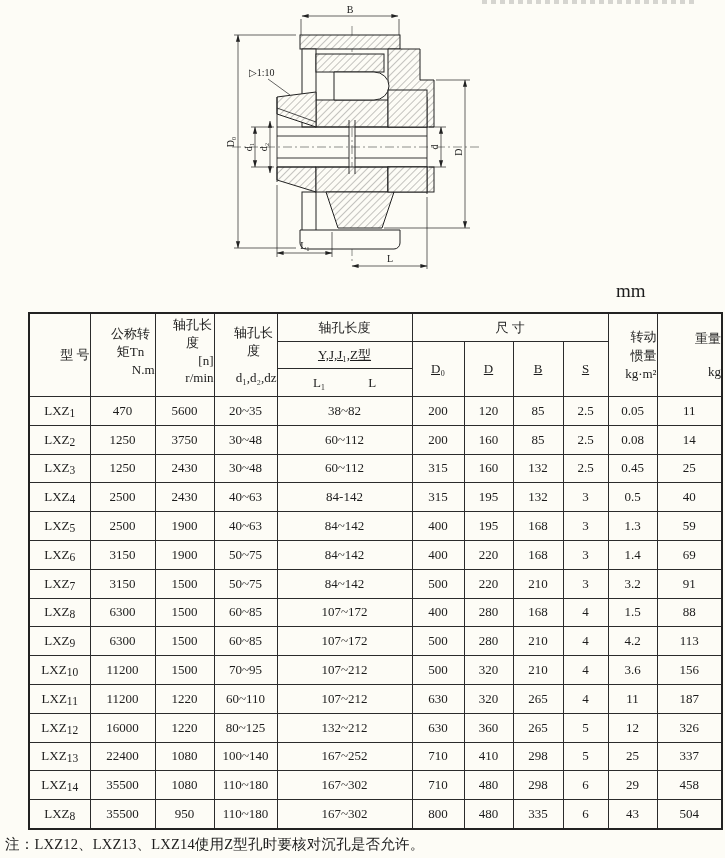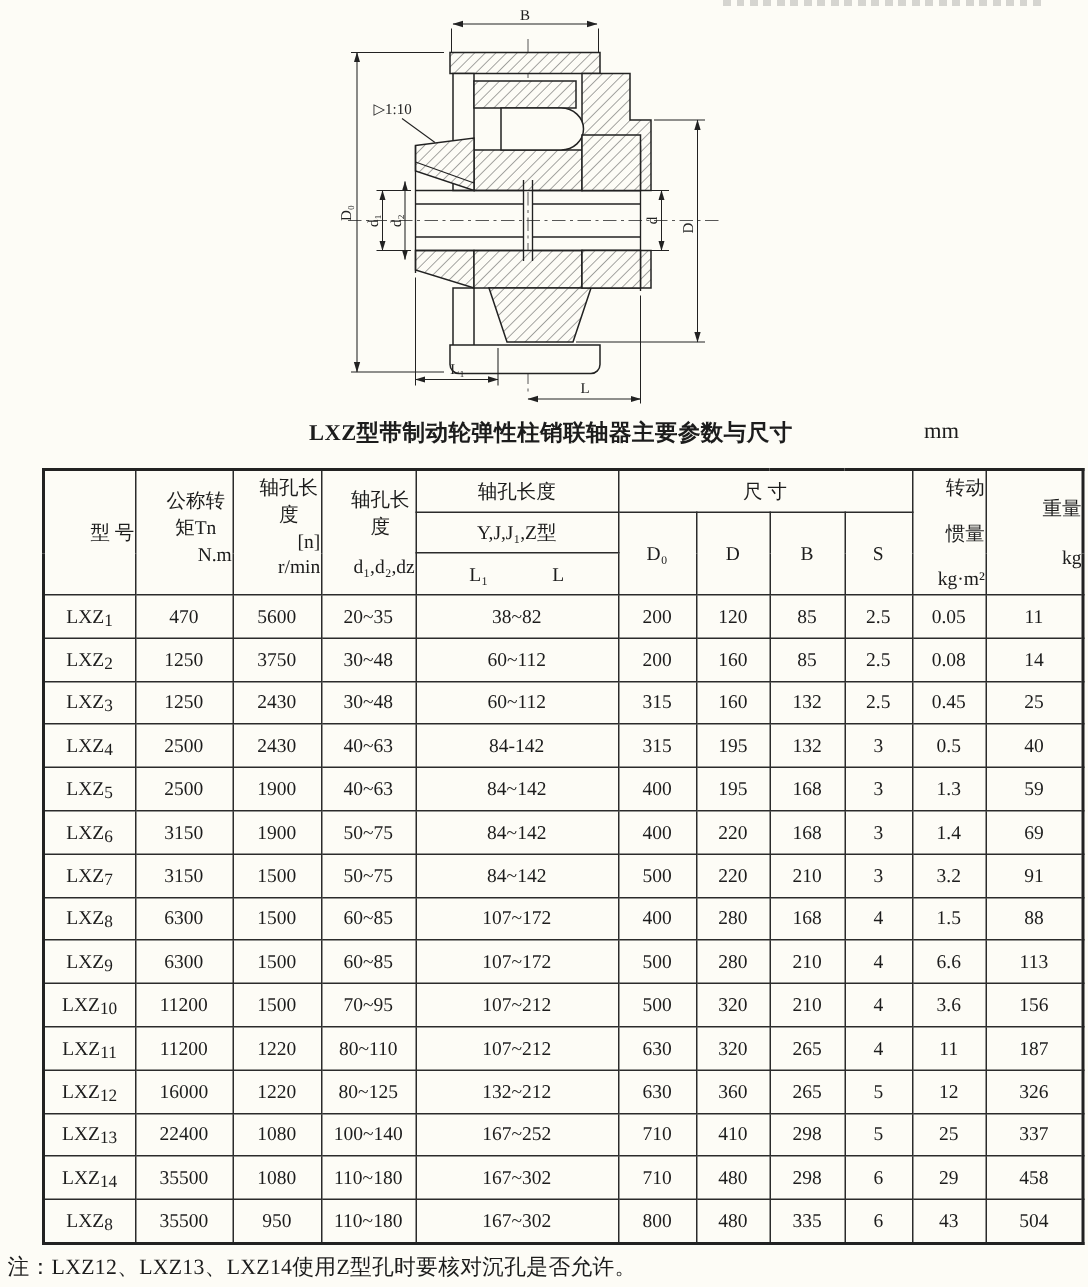--- a/index.html
+++ b/index.html
@@ -15,38 +15,38 @@
     background:repeating-linear-gradient(90deg,#9a9a97 0 5px,transparent 5px 9px);
   }
   .drawing-wrap{position:absolute;left:222px;top:2px;width:272px;height:272px;}
   .drawing-wrap svg{display:block;}
   .dim-label{font-family:"Liberation Serif","DejaVu Serif",serif;font-size:10px;fill:#222;}
   .title-row{position:absolute;left:0;top:279px;width:725px;height:20px;}
   .doc-title{
     position:absolute;left:206px;top:0;font-size:15px;font-weight:bold;
     letter-spacing:.3px;white-space:nowrap;
   }
-  .unit-label{position:absolute;left:616px;top:1px;font-size:15px;}
+  .unit-label{position:absolute;left:616px;top:1px;font-size:19px;}
   
   table.spec{
     position:absolute;left:28px;top:312px;width:693px;
     border-collapse:collapse;table-layout:fixed;
     font-size:13px;
   }
   table.spec th,table.spec td{
     border:1px solid #2b2b2b;text-align:center;vertical-align:middle;
     padding:0;font-weight:normal;overflow:hidden;
   }
   table.spec{border:2px solid #222;}
   table.spec thead tr.h1 th{height:27px;}
-  table.spec thead tr.h2 th{height:26px;}
+  table.spec thead tr.h2 th{height:26px;text-decoration:underline;}
   table.spec thead tr.h3 th{height:27px;}
   table.spec tbody td{height:27.8px;}
   .hcell{display:flex;flex-direction:column;align-items:flex-end;height:100%;padding-left:16px;}
-  .hc-center{justify-content:center;gap:13px;}
+  .hc-center{justify-content:center;gap:1px;}
   .hc-even{justify-content:space-evenly;}
   .hc-up{justify-content:center;gap:1px;transform:translateY(-4px);}
   .lcell{display:flex;flex-direction:row;justify-content:space-around;align-items:center;height:100%;padding:0 14px;}
   .model-num{font-size:11.5px;position:relative;top:2px;}
   .note-line{position:absolute;left:5px;top:835px;font-size:14.5px;white-space:nowrap;letter-spacing:.2px;}
 </style>
 </head>
 <body>
 
 <div class="top-artifact"></div>
@@ -156,21 +156,20 @@
     <text class="dim-label" transform="rotate(-90 45,145)" x="45" y="145" text-anchor="middle">d₂</text>
     <text class="dim-label" transform="rotate(-90 216,145)" x="216" y="145" text-anchor="middle">d</text>
     <text class="dim-label" transform="rotate(-90 240,150)" x="240" y="150" text-anchor="middle">D</text>
     <text class="dim-label" x="83" y="247" text-anchor="middle">L₁</text>
     <text class="dim-label" x="168" y="260" text-anchor="middle">L</text>
   </g>
 </svg>
 </div>
 
 <div class="title-row">
-  <div class="doc-title">LXZ型带制动轮弹性柱销联轴器主要参数与尺寸</div>
   <div class="unit-label">mm</div>
 </div>
 
 <table class="spec">
   <colgroup>
     <col style="width:61px">
       <col style="width:65px">
       <col style="width:59px">
       <col style="width:63px">
     <col style="width:135px">
@@ -347,41 +346,41 @@
       <tr>
         <td><span>LXZ</span><span class="model-num">9</span></td>
         <td>6300</td>
         <td>1500</td>
         <td>60~85</td>
         <td>107~172</td>
         <td>500</td>
         <td>280</td>
         <td>210</td>
         <td>4</td>
-        <td>6.6</td>
+        <td>4.2</td>
         <td>113</td>
       </tr>
       <tr>
         <td><span>LXZ</span><span class="model-num">10</span></td>
         <td>11200</td>
         <td>1500</td>
         <td>70~95</td>
         <td>107~212</td>
         <td>500</td>
         <td>320</td>
         <td>210</td>
         <td>4</td>
         <td>3.6</td>
         <td>156</td>
       </tr>
       <tr>
         <td><span>LXZ</span><span class="model-num">11</span></td>
         <td>11200</td>
         <td>1220</td>
-        <td>80~110</td>
+        <td>60~110</td>
         <td>107~212</td>
         <td>630</td>
         <td>320</td>
         <td>265</td>
         <td>4</td>
         <td>11</td>
         <td>187</td>
       </tr>
       <tr>
         <td><span>LXZ</span><span class="model-num">12</span></td>

